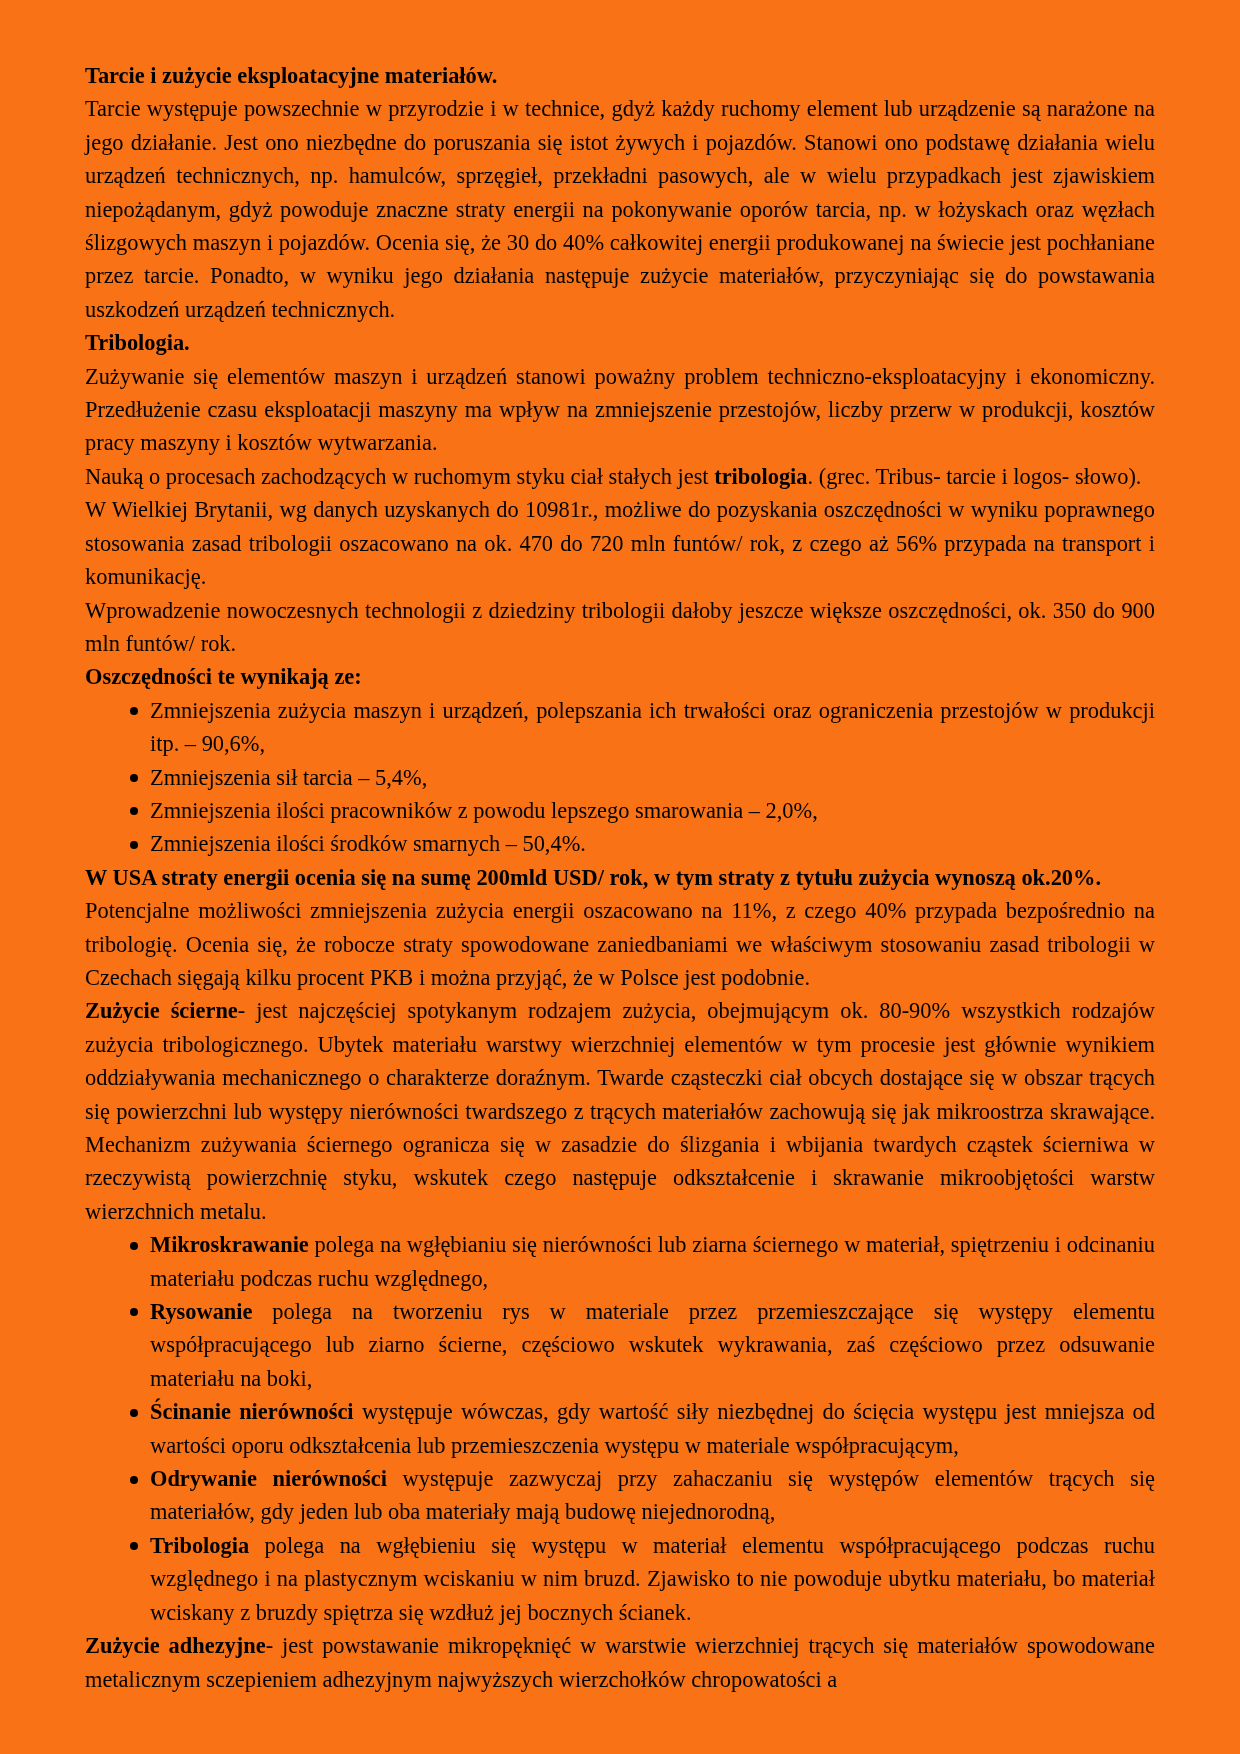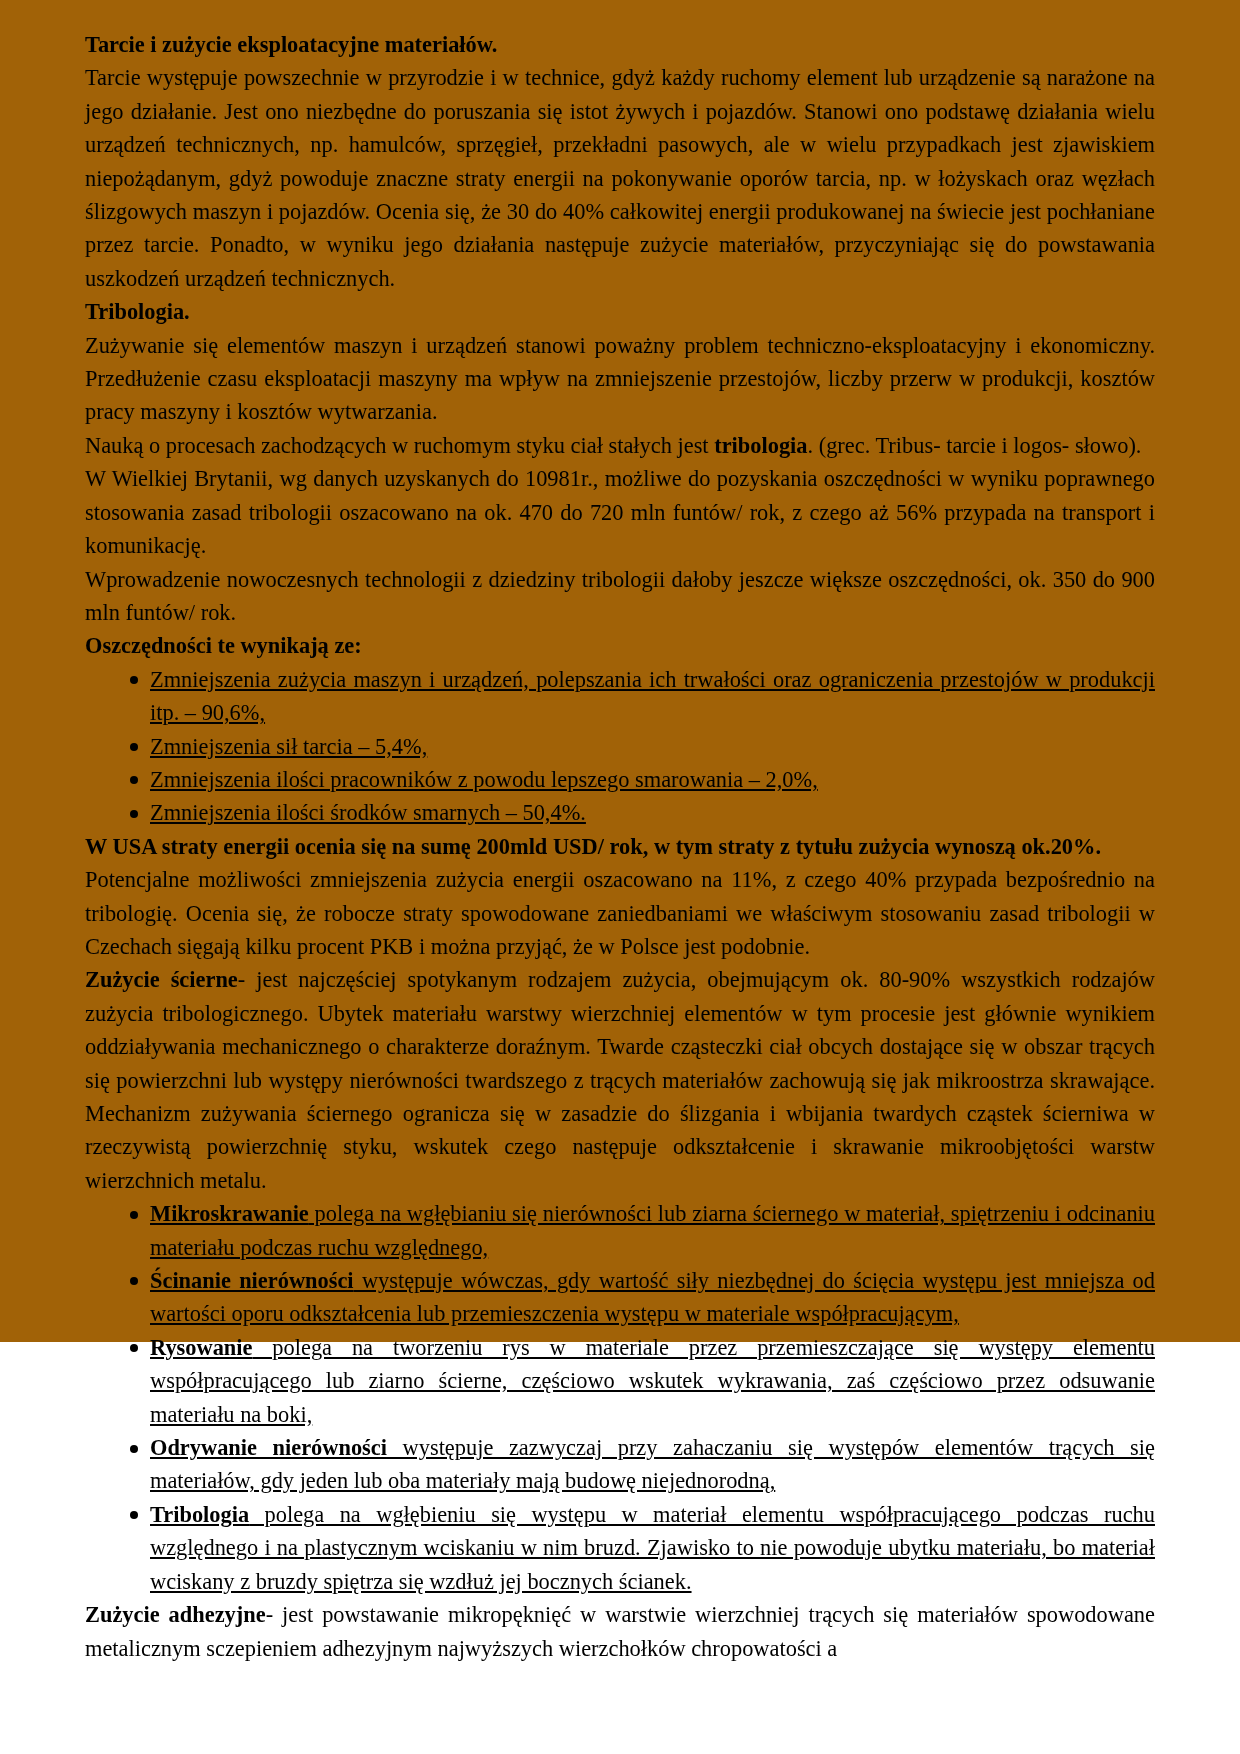--- a/index.html
+++ b/index.html
@@ -10,24 +10,24 @@
   body {
     width: 1240px;
     height: 1754px;
     font-family: "Liberation Serif", "DejaVu Serif", serif;
     color: #000000;
     -webkit-font-smoothing: antialiased;
   }
   .page {
     position: relative;
     width: 1240px;
-    height: 1342px;
+    height: 1754px;
     box-sizing: border-box;
-    padding: 28px 85px 0 85px;
-    background: #a16207;
+    padding: 59px 85px 0 85px;
+    background: #f97316;
   }
   .doc {
     width: 1070px;
     font-size: 22.4px;
     line-height: 33.4px;
     text-align: justify;
     text-justify: inter-word;
   }
   p {
     margin: 0;
@@ -43,21 +43,20 @@
   ul.bullets {
     margin: 0;
     padding: 0;
     list-style: none;
   }
   ul.bullets > li {
     position: relative;
     margin: 0;
     padding: 0 0 0 65px;
     text-align: justify;
-    text-decoration: underline;
   }
   ul.bullets > li .dot {
     position: absolute;
     left: 44px;
     top: 0;
     width: 10px;
     height: 33.4px;
     line-height: 33.4px;
     font-size: 22px;
     text-align: center;
@@ -105,22 +104,22 @@
 
     <p class="h-bold">W USA straty energii ocenia się na sumę 200mld USD/ rok, w tym straty z tytułu zużycia wynoszą ok.20%.</p>
 
     <p>Potencjalne możliwości zmniejszenia zużycia energii oszacowano na 11%, z czego 40% przypada bezpośrednio na tribologię. Ocenia się, że robocze straty spowodowane zaniedbaniami we właściwym stosowaniu zasad tribologii w Czechach sięgają kilku procent PKB i można przyjąć, że w Polsce jest podobnie.</p>
 
     <p><b>Zużycie ścierne</b><span class="txt">- jest najczęściej spotykanym rodzajem zużycia, obejmującym ok. 80-90% wszystkich rodzajów zużycia tribologicznego. Ubytek materiału warstwy wierzchniej elementów w tym procesie jest głównie wynikiem oddziaływania mechanicznego o charakterze doraźnym. Twarde cząsteczki ciał obcych dostające się w obszar trących się powierzchni lub występy nierówności twardszego z trących materiałów zachowują się jak mikroostrza skrawające. Mechanizm zużywania ściernego ogranicza się w zasadzie do ślizgania i wbijania twardych cząstek ścierniwa w rzeczywistą powierzchnię styku, wskutek czego następuje odkształcenie i skrawanie mikroobjętości warstw wierzchnich metalu.</span></p>
 
 
     <ul class="bullets">
       <li><span class="dot"></span><b>Mikroskrawanie</b><span class="txt"> polega na wgłębianiu się nierówności lub ziarna ściernego w materiał, spiętrzeniu i odcinaniu materiału podczas ruchu względnego,</span></li>
+      <li><span class="dot"></span><b>Rysowanie</b><span class="txt"> polega na tworzeniu rys w materiale przez przemieszczające się występy elementu współpracującego lub ziarno ścierne, częściowo wskutek wykrawania, zaś częściowo przez odsuwanie materiału na boki,</span></li>
       <li><span class="dot"></span><b>Ścinanie nierówności</b><span class="txt"> występuje wówczas, gdy wartość siły niezbędnej do ścięcia występu jest mniejsza od wartości oporu odkształcenia lub przemieszczenia występu w materiale współpracującym,</span></li>
-      <li><span class="dot"></span><b>Rysowanie</b><span class="txt"> polega na tworzeniu rys w materiale przez przemieszczające się występy elementu współpracującego lub ziarno ścierne, częściowo wskutek wykrawania, zaś częściowo przez odsuwanie materiału na boki,</span></li>
       <li><span class="dot"></span><b>Odrywanie nierówności</b><span class="txt"> występuje zazwyczaj przy zahaczaniu się występów elementów trących się materiałów, gdy jeden lub oba materiały mają budowę niejednorodną,</span></li>
       <li><span class="dot"></span><b>Tribologia</b><span class="txt"> polega na wgłębieniu się występu w materiał elementu współpracującego podczas ruchu względnego i na plastycznym wciskaniu w nim bruzd. Zjawisko to nie powoduje ubytku materiału, bo materiał wciskany z bruzdy spiętrza się wzdłuż jej bocznych ścianek.</span></li>
     </ul>
 
     <p><b>Zużycie adhezyjne</b><span class="txt">- jest powstawanie mikropęknięć w warstwie wierzchniej trących się materiałów spowodowane metalicznym sczepieniem adhezyjnym najwyższych wierzchołków chropowatości a</span></p>
 
   </div>
 </div>
 
 </body></html>

